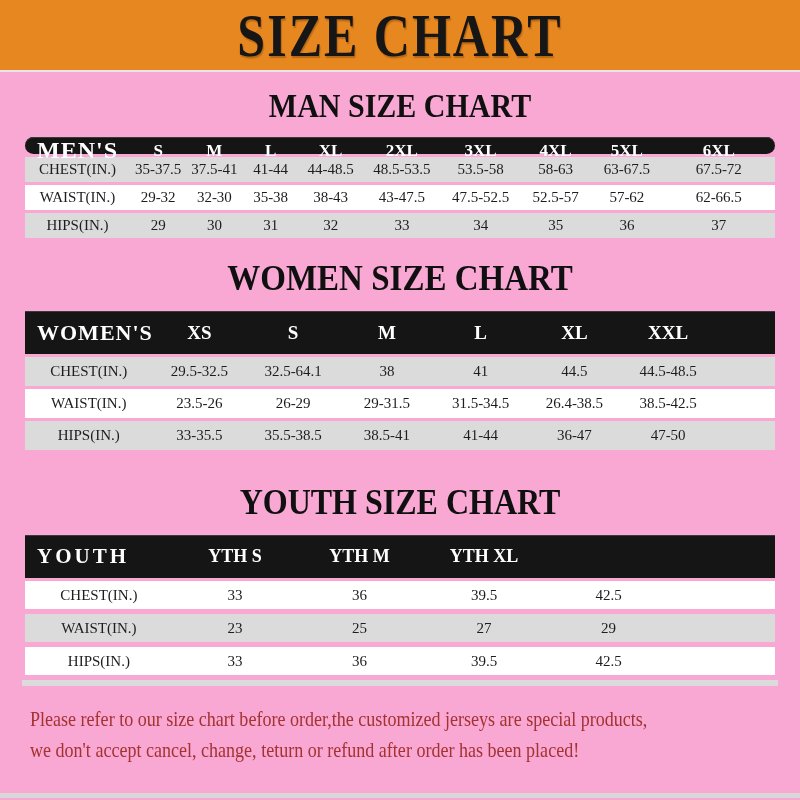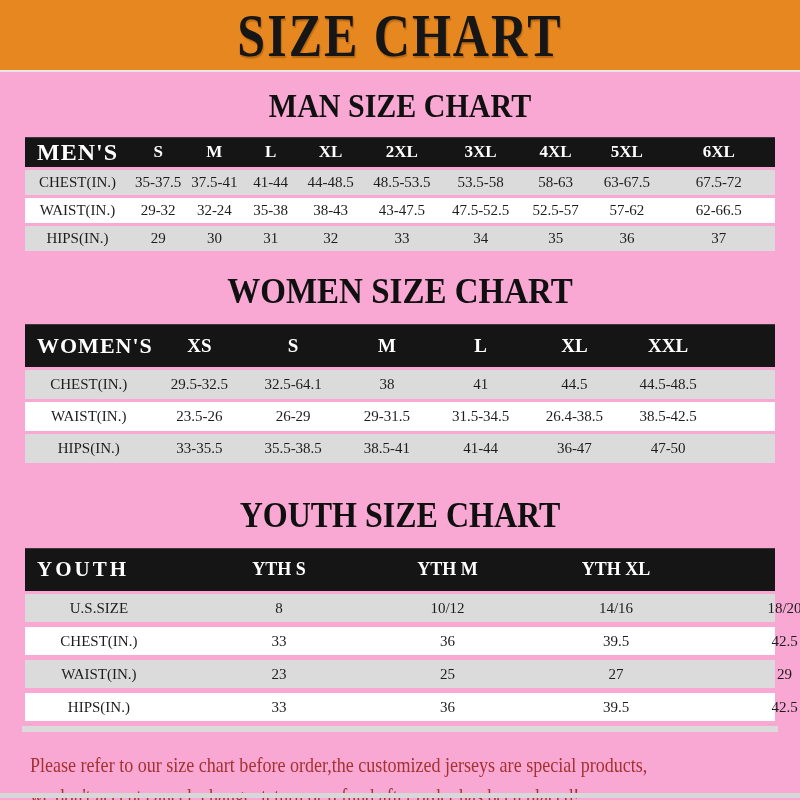--- a/index.html
+++ b/index.html
@@ -30,22 +30,22 @@
   .h-women { font-size:33px; margin-top:22px; }
   .h-youth { font-size:32px; margin-top:34px; }
 
   
   .tablewrap { margin:14px 25px 0; }
   .grid { display:grid; align-items:center; }
   .hdr  { background:var(--header-bg,#151515); color:#fff; margin-bottom:3px;
           box-shadow:0 1px 0 #3a3a3a inset; }
   .tbl-0 .grid { grid-template-columns:14% 7.5% 7.5% 7.5% 8.5% 10.5% 10.5% 9.5% 9.5% 15%; }
   .tbl-1 .grid { grid-template-columns:17% 12.5% 12.5% 12.5% 12.5% 12.5% 12.5% 8%; }
-  .tbl-2 .grid { grid-template-columns:19.7% 16.6% 16.6% 16.6% 16.6% 13.9%;gap:44px; }
-  .tbl-0 .hdr { height:30px; }
+  .tbl-2 .grid { grid-template-columns:19.7% 16.6% 16.6% 16.6% 16.6% 13.9%; }
+  .tbl-0 .hdr { height:17px;border-radius:10px; }
   .tbl-1 .hdr, .tbl-2 .hdr { height:43px; }
   .r { margin-bottom:3px; }
   .tbl-0 .r { height:25px; }
   .tbl-1 .r { height:29px; }
   .tbl-2 .r { height:28px; margin-bottom:5px; }
   .gray  { background:var(--row-alt,#DBDBDB); }
   .white { background:#ffffff; }
   .cell { text-align:center; font-size:15px; color:#1d1d1d; white-space:nowrap; }
   .corner { text-align:left; padding-left:12px; font-weight:800; color:#fff; }
   .tbl-0 .corner { font-size:24px; letter-spacing:1px; }
@@ -98,21 +98,21 @@
         <div class="cell val">44-48.5</div>
         <div class="cell val">48.5-53.5</div>
         <div class="cell val">53.5-58</div>
         <div class="cell val">58-63</div>
         <div class="cell val">63-67.5</div>
         <div class="cell val">67.5-72</div>
       </div>
       <div class="grid r white">
         <div class="cell rowlabel">WAIST(IN.)</div>
         <div class="cell val">29-32</div>
-        <div class="cell val">32-24</div>
+        <div class="cell val">32-30</div>
         <div class="cell val">35-38</div>
         <div class="cell val">38-43</div>
         <div class="cell val">43-47.5</div>
         <div class="cell val">47.5-52.5</div>
         <div class="cell val">52.5-57</div>
         <div class="cell val">57-62</div>
         <div class="cell val">62-66.5</div>
       </div>
       <div class="grid r gray">
         <div class="cell rowlabel">HIPS(IN.)</div>
@@ -169,27 +169,20 @@
     </div>
 
   <div class="heading h-youth">YOUTH SIZE CHART</div>
   <div class="tablewrap tbl-2">
       <div class="grid hdr">
         <div class="cell corner">YOUTH</div>
         <div class="cell colhead">YTH S</div>
         <div class="cell colhead">YTH M</div>
         <div class="cell colhead">YTH XL</div>
       </div>
-      <div class="grid r gray">
-        <div class="cell rowlabel">U.S.SIZE</div>
-        <div class="cell val">8</div>
-        <div class="cell val">10/12</div>
-        <div class="cell val">14/16</div>
-        <div class="cell val">18/20</div>
-      </div>
       <div class="grid r white">
         <div class="cell rowlabel">CHEST(IN.)</div>
         <div class="cell val">33</div>
         <div class="cell val">36</div>
         <div class="cell val">39.5</div>
         <div class="cell val">42.5</div>
       </div>
       <div class="grid r gray">
         <div class="cell rowlabel">WAIST(IN.)</div>
         <div class="cell val">23</div>

